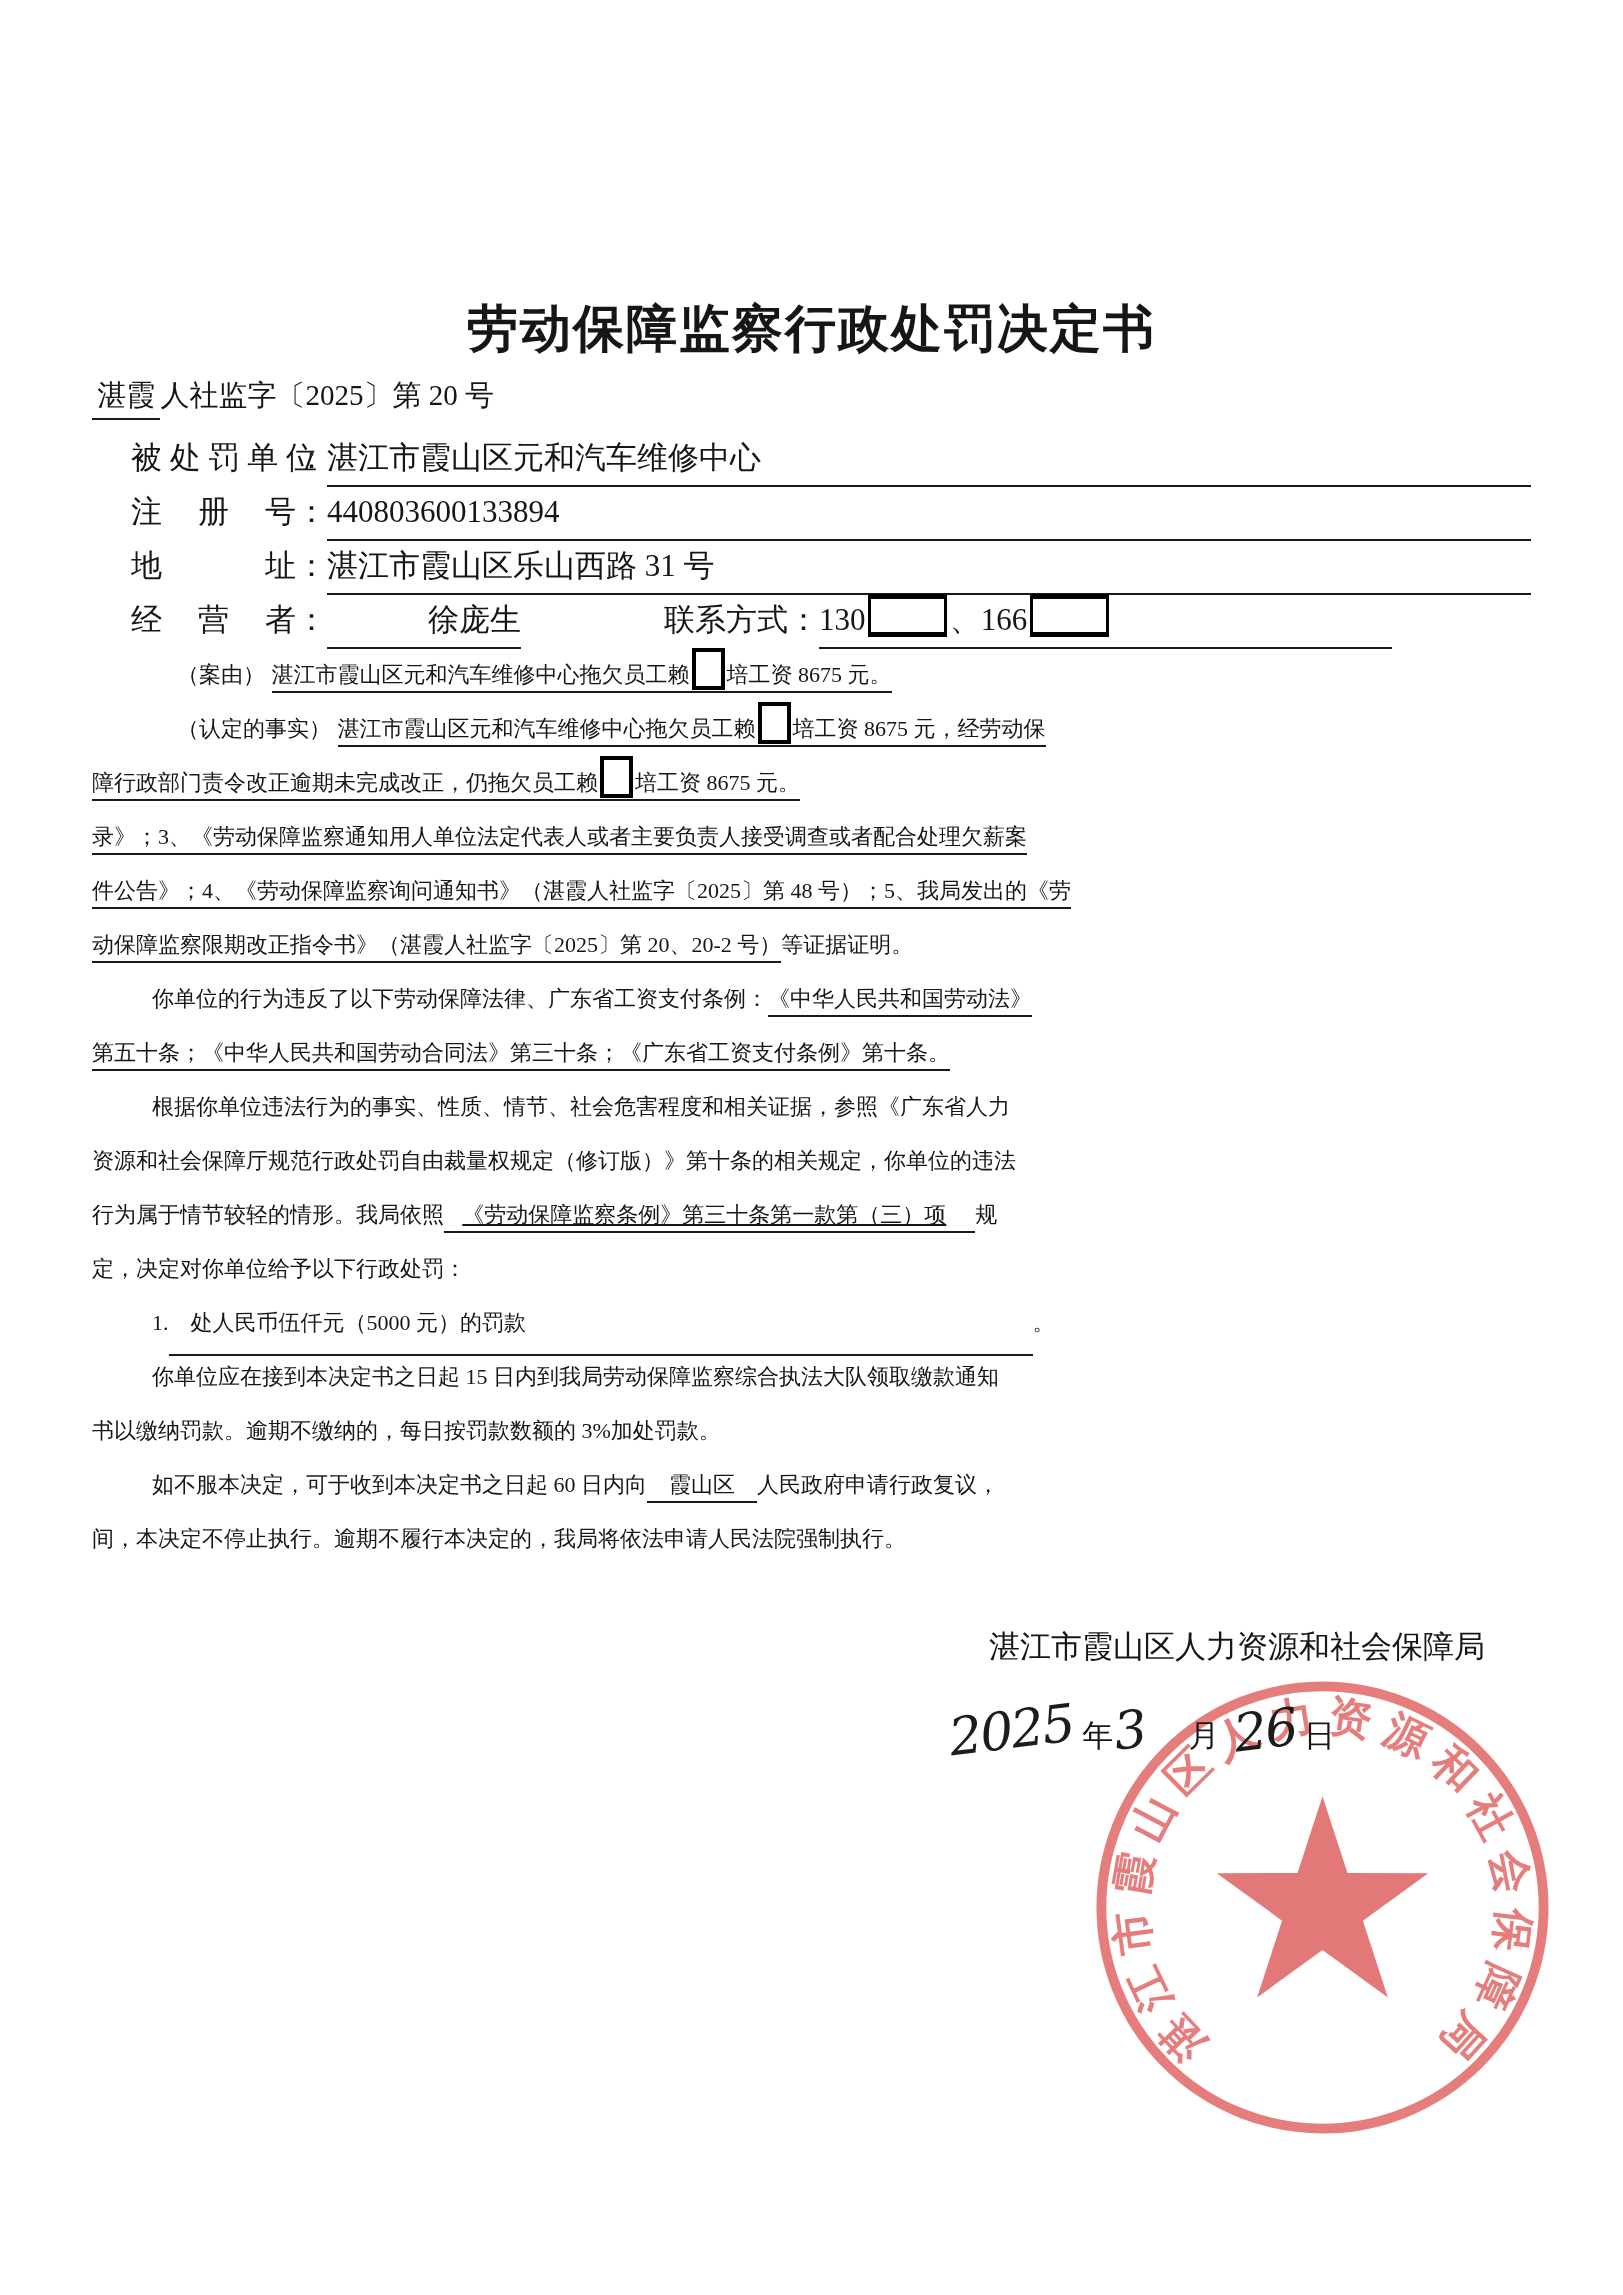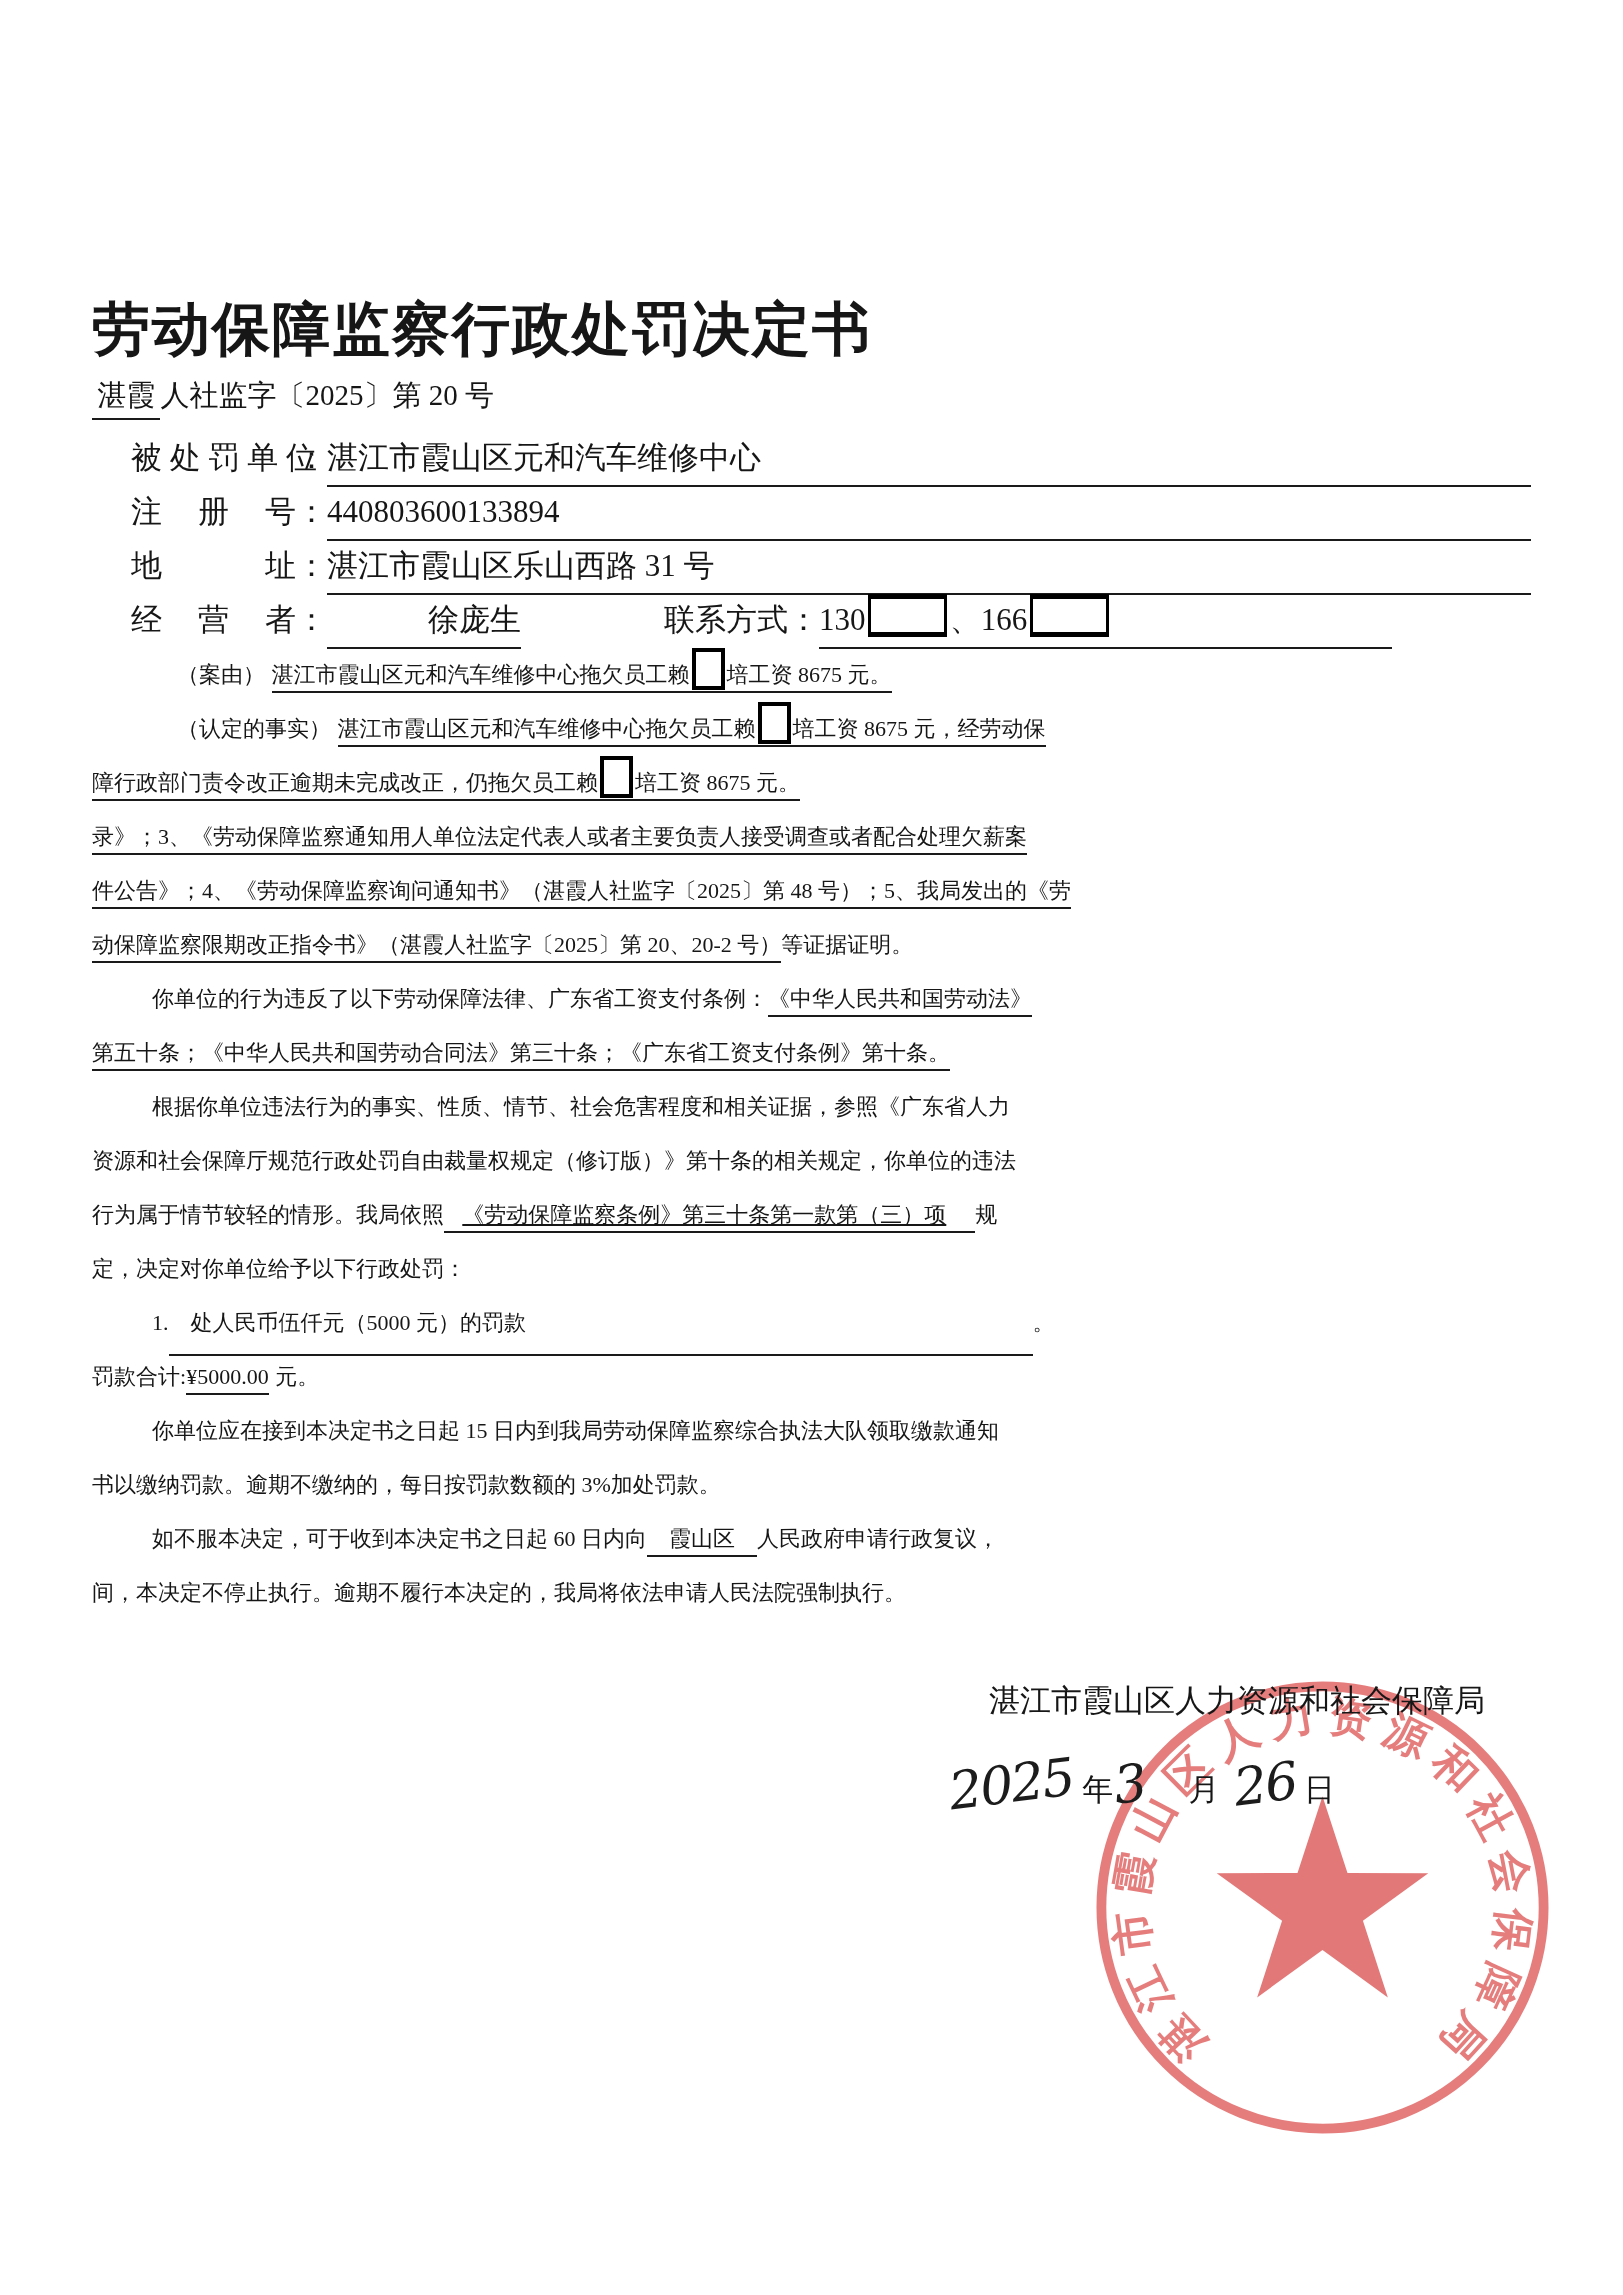--- a/index.html
+++ b/index.html
@@ -8,21 +8,22 @@
     width:1623px;height:2295px;
     background:#ffffff;
     font-family:"Liberation Serif","DejaVu Serif",serif;
     color:#161616;
     overflow:hidden;
     box-sizing:border-box;
   }
   .content{position:relative;z-index:2;padding:0 92px;}
   .title{
     margin-top:293px;
-    font-size:58px;
+    text-align:center;
+    font-size:51px;
     font-weight:700;
     letter-spacing:2px;
     height:73px;line-height:73px;
   }
   .docno{
     margin-top:9.2px;
     text-align:left;
     padding-right:62px;
     font-size:29px;
     height:41px;line-height:41px;
@@ -195,21 +196,20 @@
       <div class="ln ind"><span>根据你单位违法行为的事实、性质、情节、社会危害程度和相关证据，参照《广东省人力</span></div>
 
       <div class="ln"><span>资源和社会保障厅规范行政处罚自由裁量权规定（修订版）》第十条的相关规定，你单位的违法</span></div>
 
       <div class="ln"><span>行为属于情节较轻的情形。我局依照</span><span class="u padlr"><span>《劳动保障监察条例》第三十条第一款第（三）项</span></span><span>规</span></div>
 
       <div class="ln"><span>定，决定对你单位给予以下行政处罚：</span></div>
 
       <div class="ln ind"><span>1.</span><span class="u wfix"><span>处人民币伍仟元（5000 元）的罚款</span></span><span>。</span></div>
 
-      <div class="ln"><span>罚款合计:</span><span class="u"><span>¥5000.00</span></span><span class="suffix">元。</span></div>
 
       <div class="ln ind"><span>你单位应在接到本决定书之日起 15 日内到我局劳动保障监察综合执法大队领取缴款通知</span></div>
 
       <div class="ln"><span>书以缴纳罚款。逾期不缴纳的，每日按罚款数额的 3%加处罚款。</span></div>
 
       <div class="ln ind"><span>如不服本决定，可于收到本决定书之日起 60 日内向</span><span class="u padlr2"><span>霞山区</span></span><span>人民政府申请行政复议，</span></div>
 
 
       <div class="ln"><span>间，本决定不停止执行。逾期不履行本决定的，我局将依法申请人民法院强制执行。</span></div>
 

